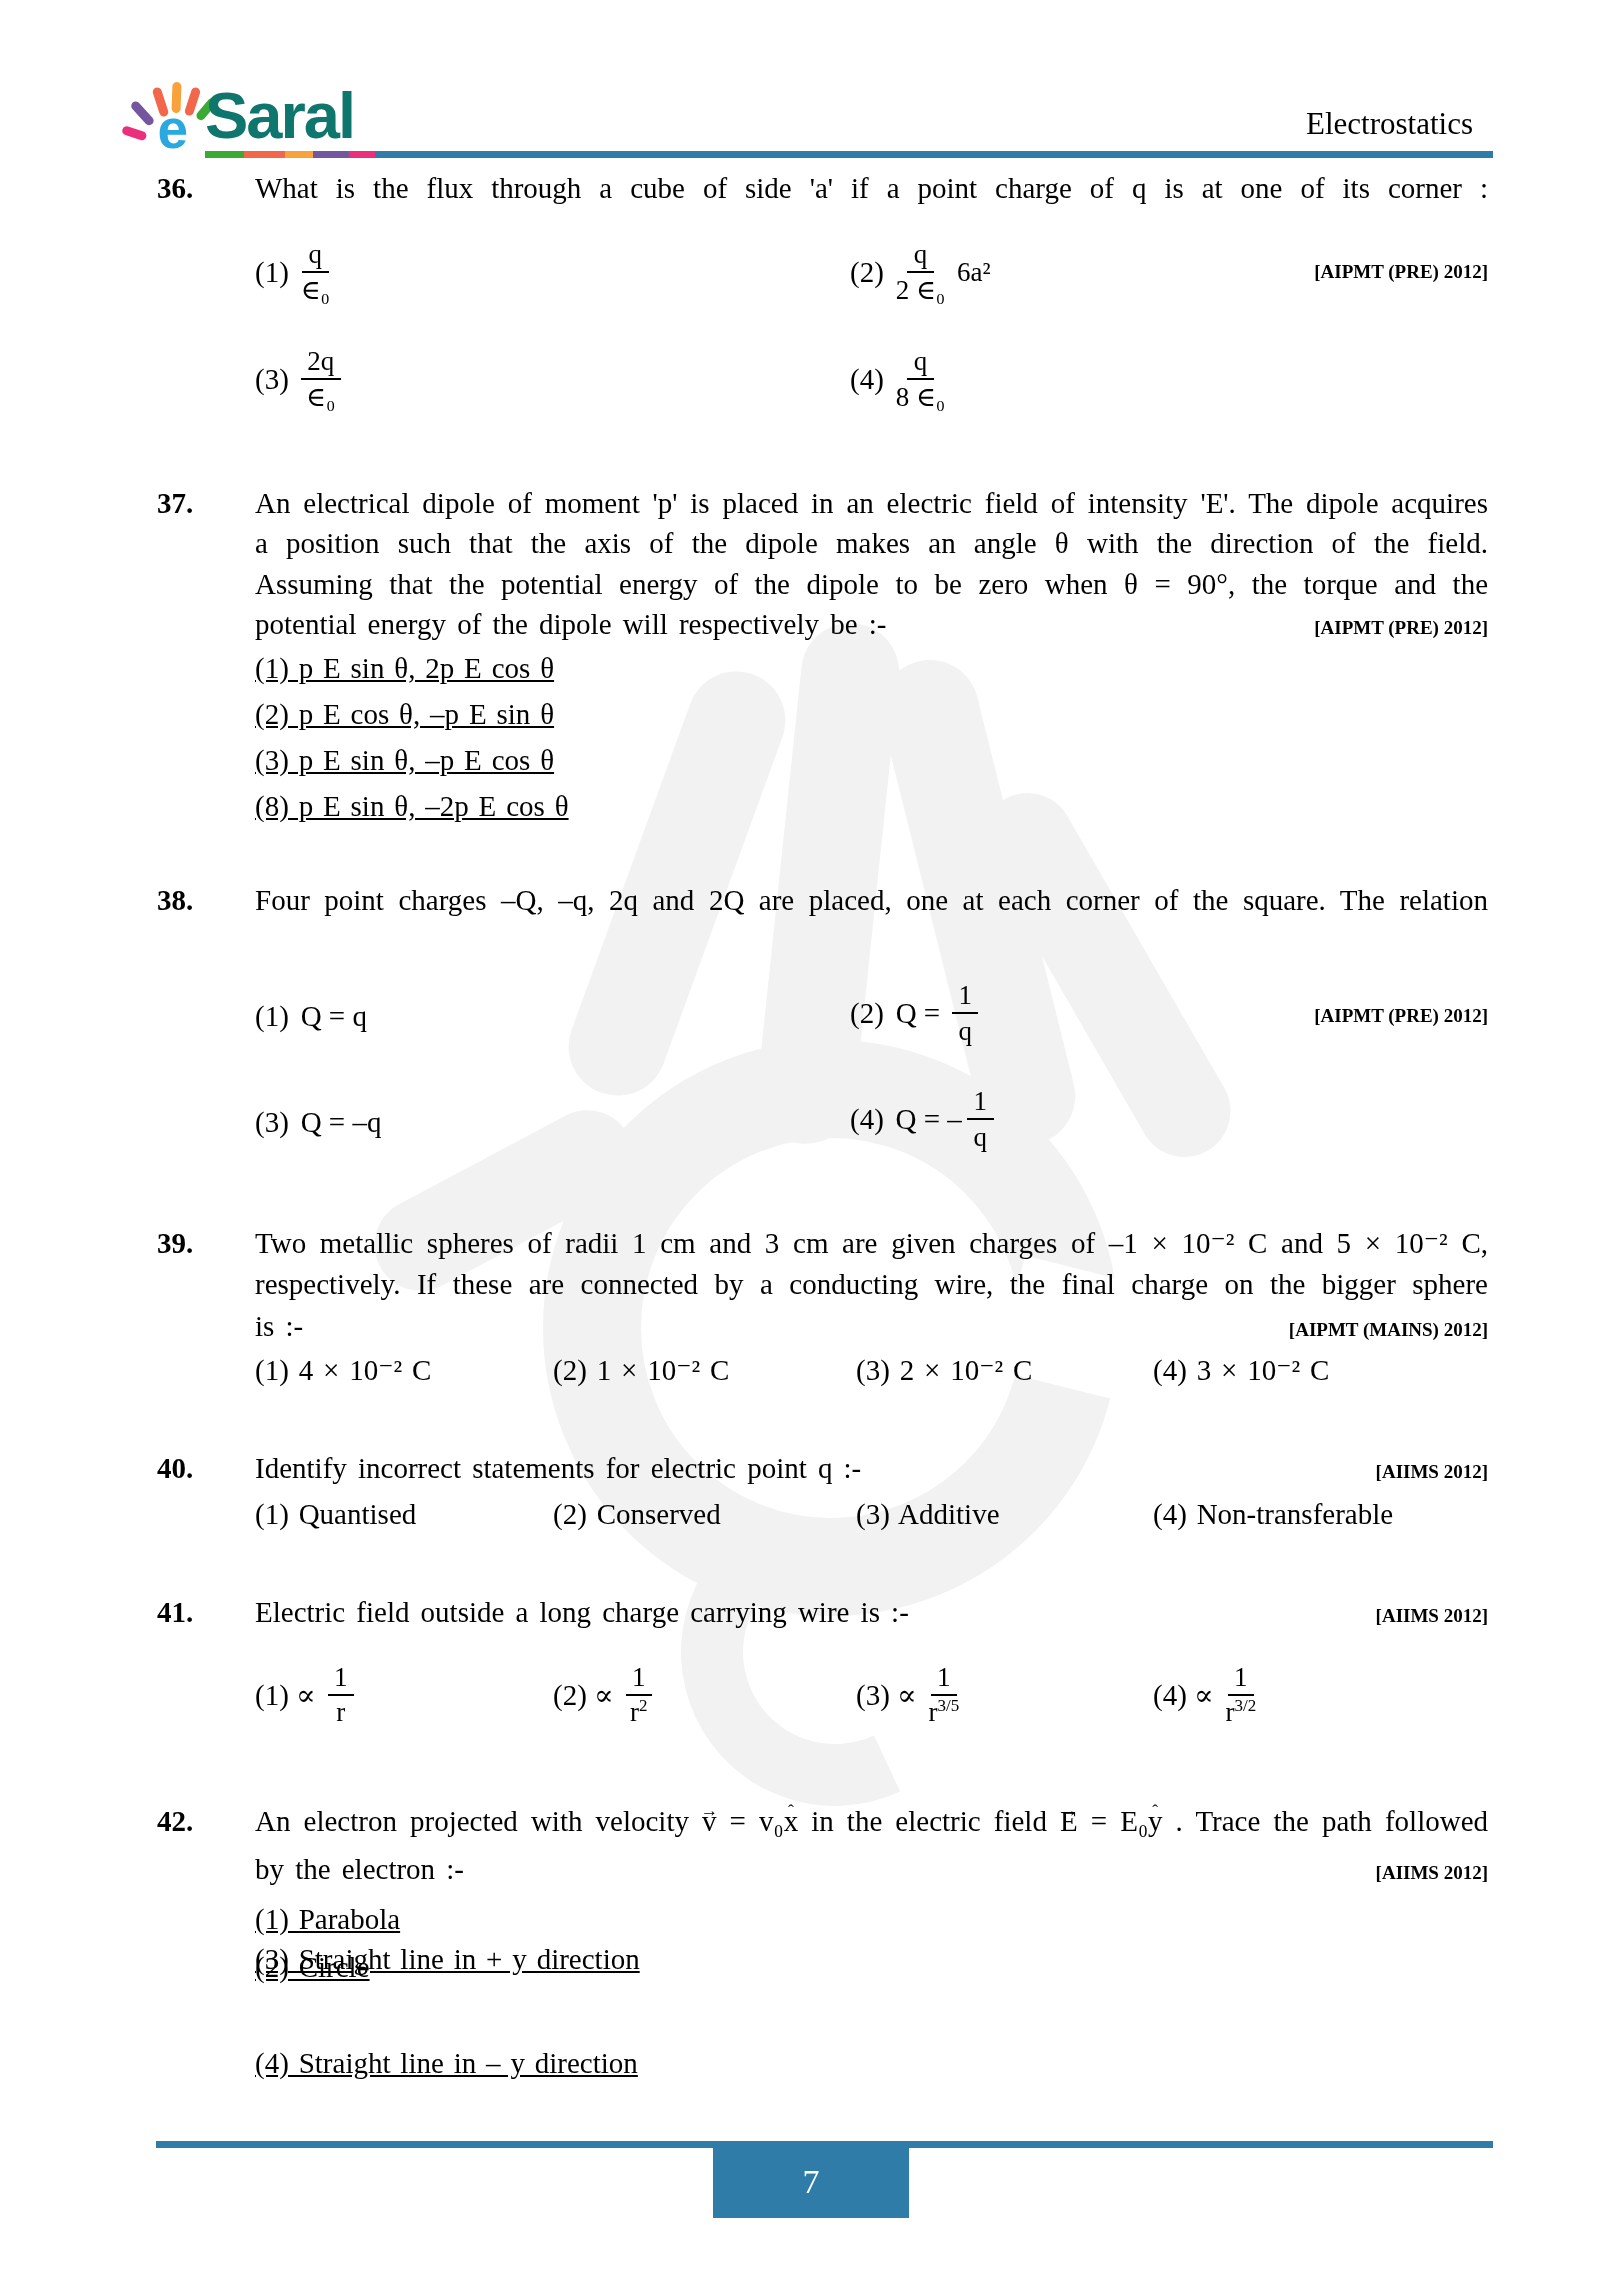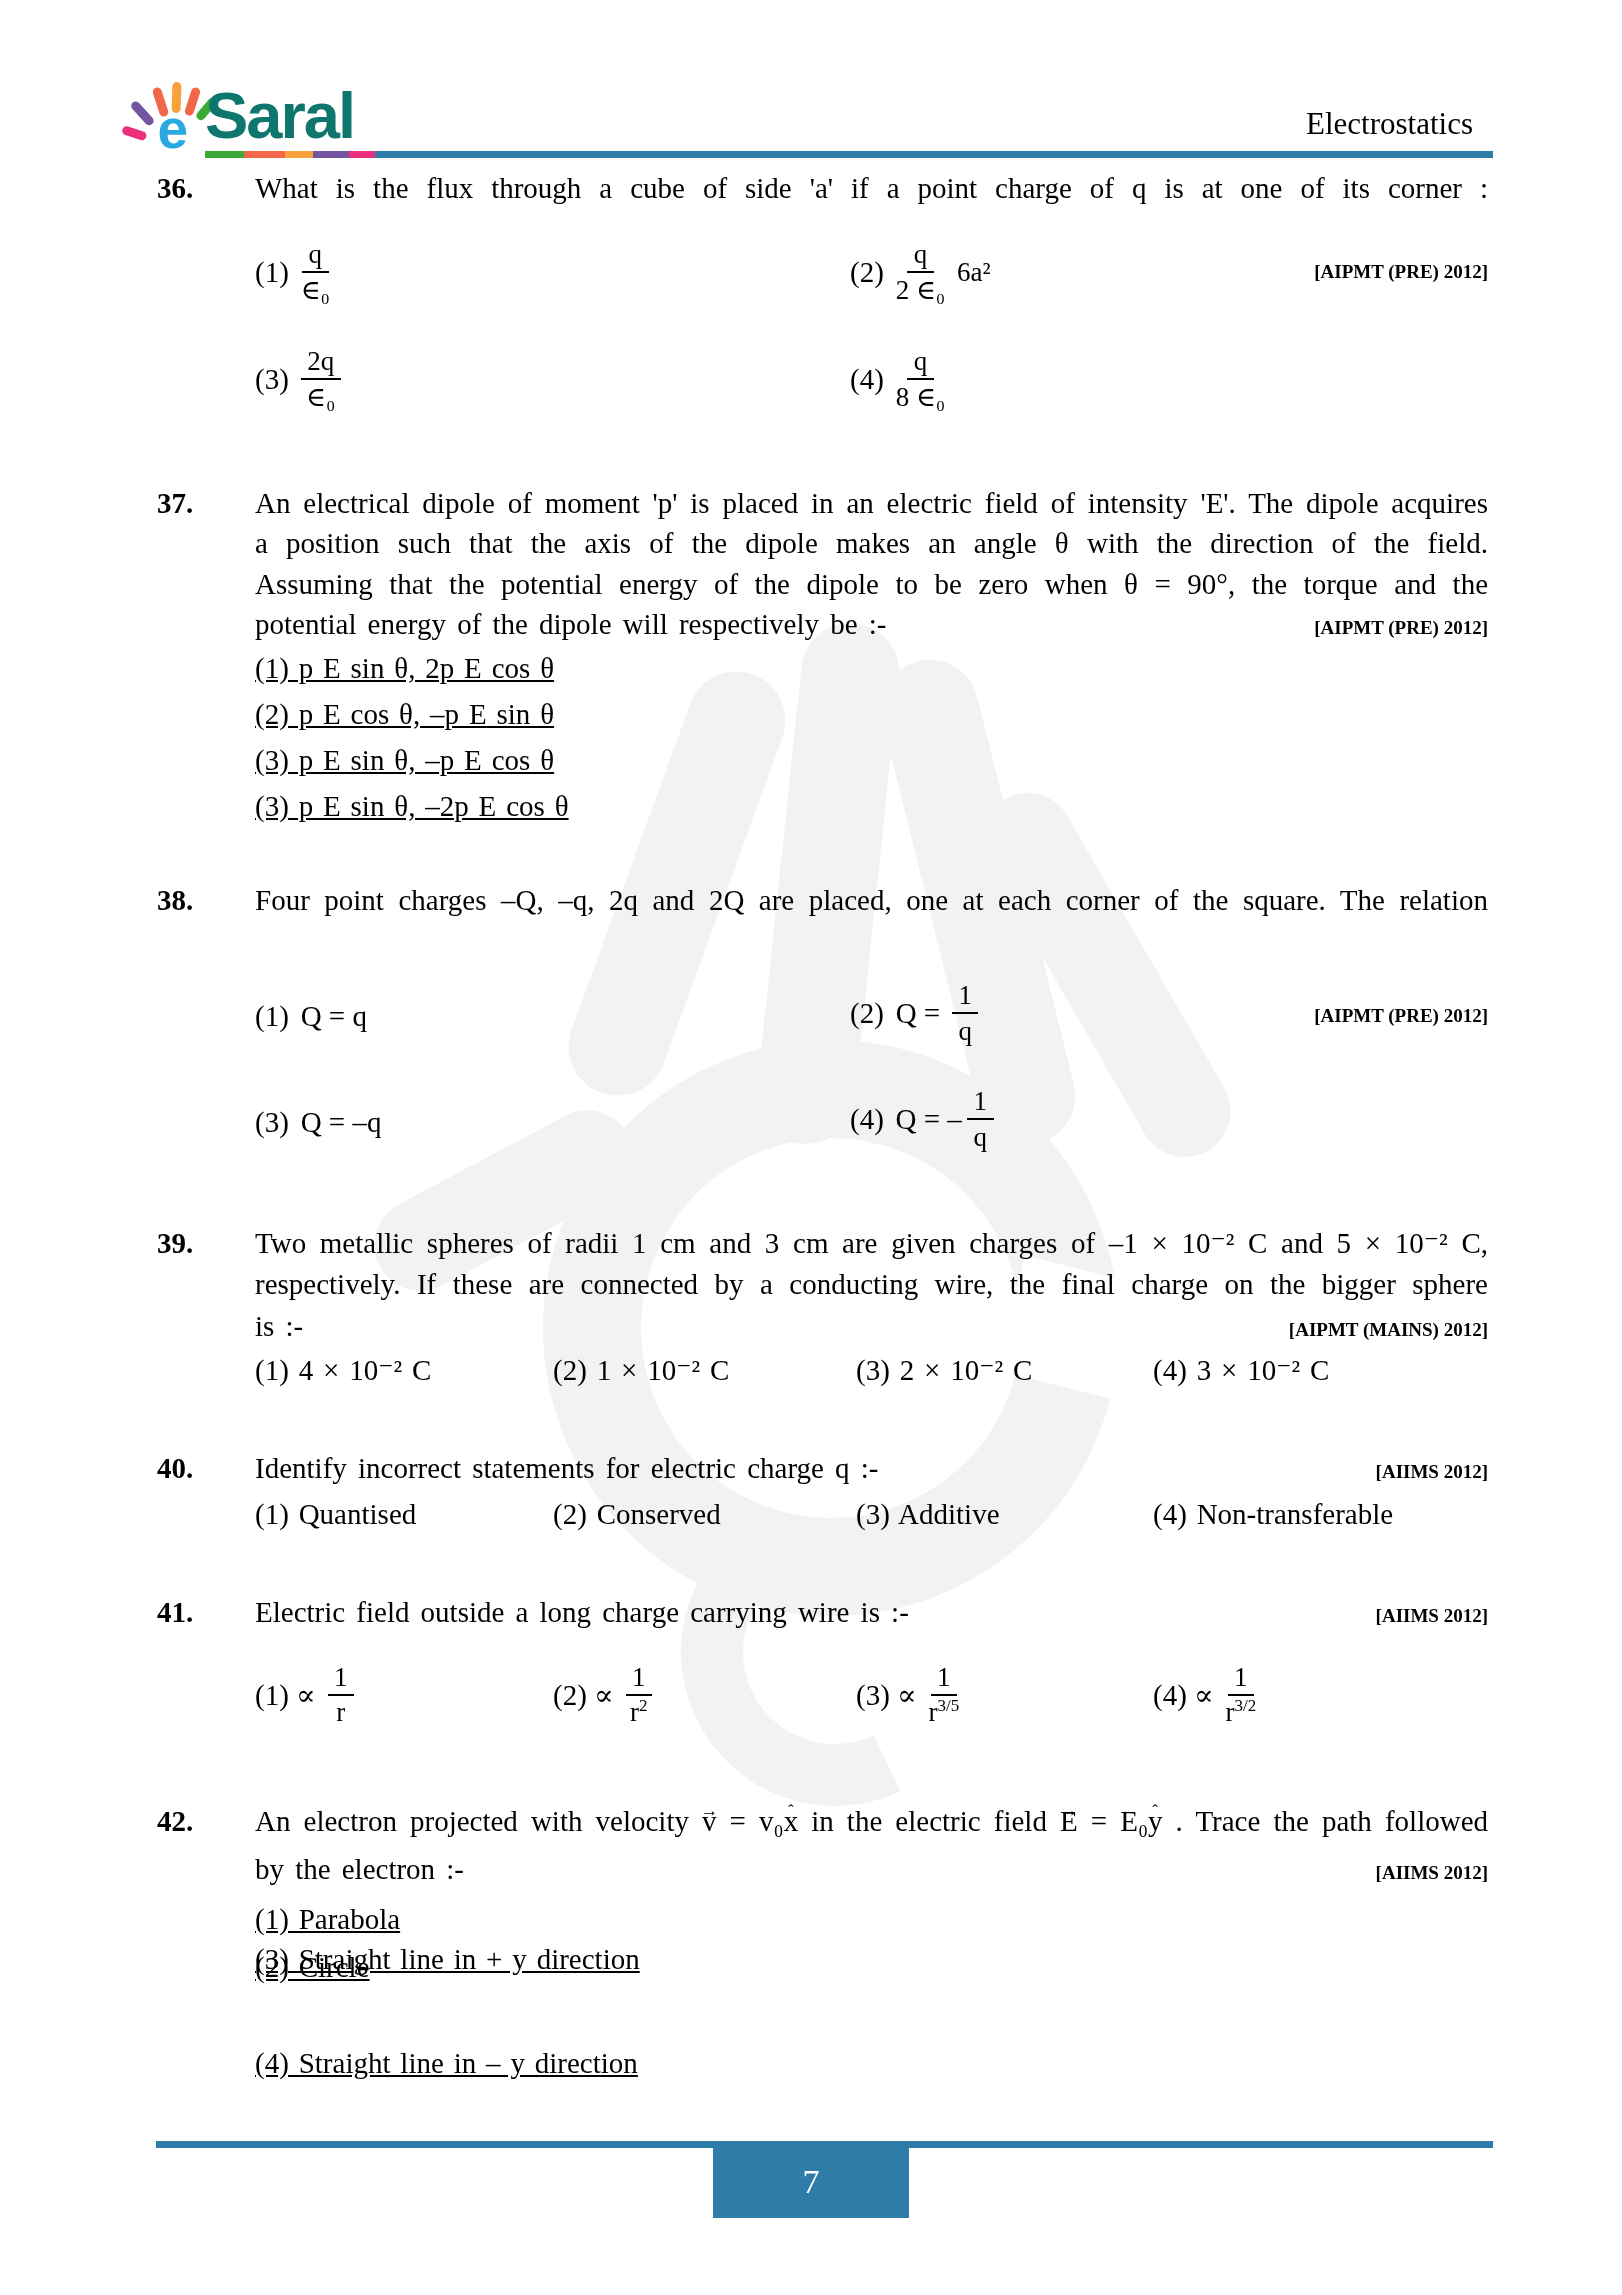--- a/index.html
+++ b/index.html
@@ -144,21 +144,21 @@
   <div class="jline" style="top:486px">An electrical dipole of moment 'p' is placed in an electric field of intensity 'E'. The dipole acquires</div>
   <div class="jline" style="top:526px">a position such that the axis of the dipole makes an angle θ with the direction of the field.</div>
   <div class="jline" style="top:567px">Assuming that the potential energy of the dipole to be zero when θ = 90°, the torque and the</div>
   <div class="fline" style="top:607px">
     <span class="qt">potential energy of the dipole will respectively be :-</span>
     <span class="tag">[AIPMT (PRE) 2012]</span>
   </div>
   <div class="optline" style="top:651px">(1) p E sin θ, 2p E cos θ</div>
   <div class="optline" style="top:697px">(2) p E cos θ, –p E sin θ</div>
   <div class="optline" style="top:743px">(3) p E sin θ, –p E cos θ</div>
-  <div class="optline" style="top:789px">(3) p E sin θ, –2p E cos θ</div>
+  <div class="optline" style="top:789px">(8) p E sin θ, –2p E cos θ</div>
 
   <div class="qnum" style="top:883px">38.</div>
   <div class="jline" style="top:883px">Four point charges –Q, –q, 2q and 2Q are placed, one at each corner of the square. The relation</div>
   <div class="fracrow" style="top:980px;height:72px">
     <div class="cell c1" style="height:72px">
       <span>(1)</span>
       <span>Q = q</span>
     </div>
     <div class="cell" style="left:595px">
       <span>(2)</span>
@@ -194,21 +194,21 @@
   </div>
   <div class="row4" style="top:1353px">
     <span class="c c1">(1) 4 × 10⁻² C</span>
     <span class="c c2">(2) 1 × 10⁻² C</span>
     <span class="c c3">(3) 2 × 10⁻² C</span>
     <span class="c c4">(4) 3 × 10⁻² C</span>
   </div>
 
   <div class="qnum" style="top:1451px">40.</div>
   <div class="fline" style="top:1451px">
-    <span class="qt">Identify incorrect statements for electric charge q :-</span>
+    <span class="qt">Identify incorrect statements for electric point q :-</span>
     <span class="tag">[AIIMS 2012]</span>
   </div>
   <div class="row4" style="top:1498px">
     <span class="c c1">(1) Quantised</span>
     <span class="c c2">(2) Conserved</span>
     <span class="c c3">(3) Additive</span>
     <span class="c c4">(4) Non-transferable</span>
   </div>
 
   <div class="qnum" style="top:1595px">41.</div>

